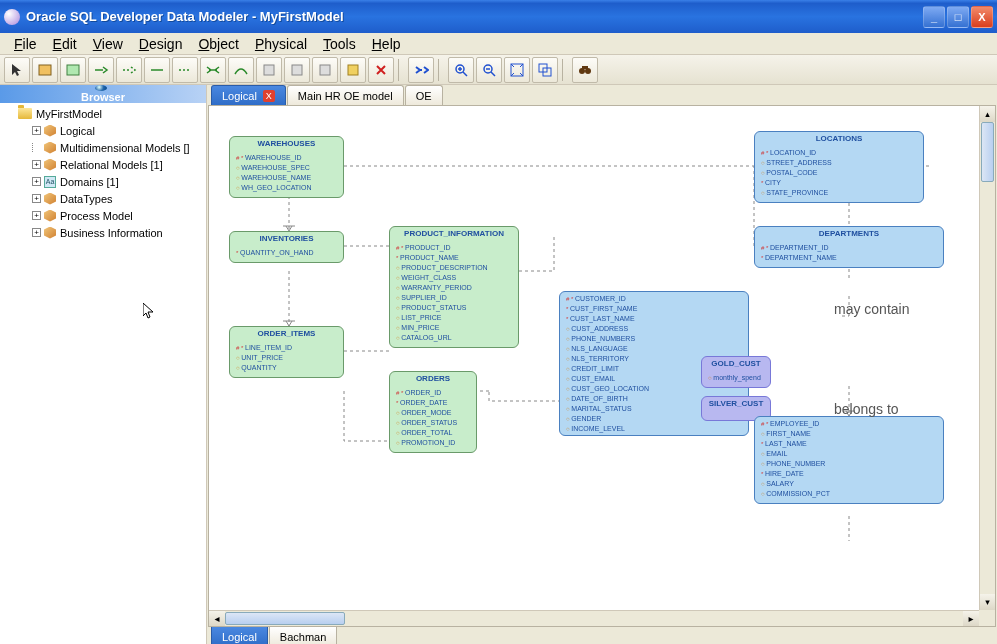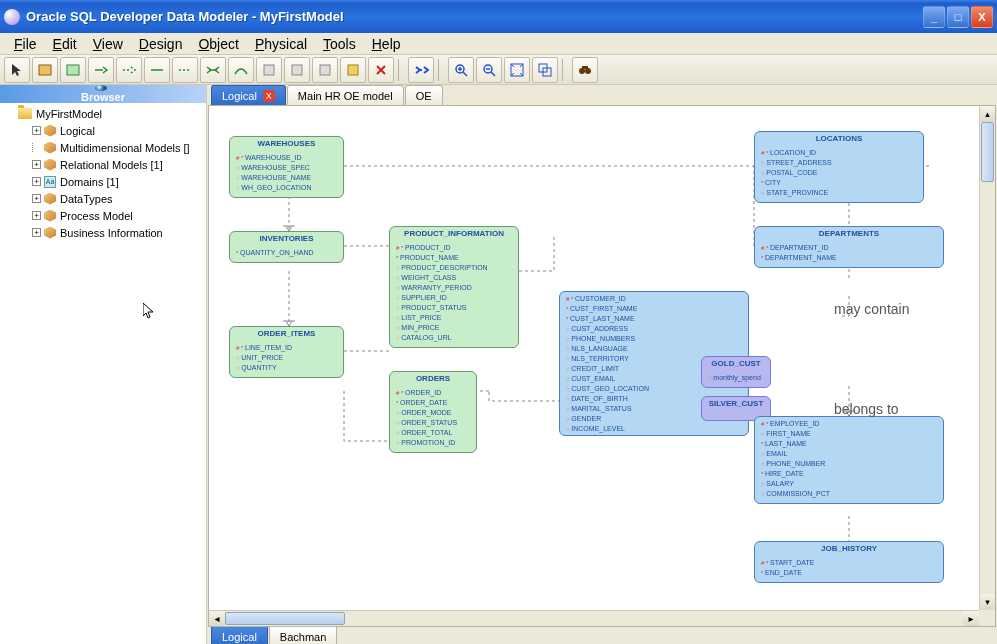--- a/index.html
+++ b/index.html
@@ -392,27 +392,20 @@
               <div class="attr pk">EMPLOYEE_ID</div>
               <div class="attr">FIRST_NAME</div>
               <div class="attr req">LAST_NAME</div>
               <div class="attr">EMAIL</div>
               <div class="attr">PHONE_NUMBER</div>
               <div class="attr req">HIRE_DATE</div>
               <div class="attr">SALARY</div>
               <div class="attr">COMMISSION_PCT</div>
             </div>
           </div>
-        <div class="entity blue" style="left:545px;top:435px;width:190px">
-            <div class="ent-title">JOB_HISTORY</div>
-            <div class="ent-body">
-              <div class="attr pk">START_DATE</div>
-              <div class="attr req">END_DATE</div>
-            </div>
-          </div>
 
         <div class="rel-label" style="left:625px;top:195px">may contain</div>
         <div class="rel-label" style="left:625px;top:295px">belongs to</div>
       </div>
       <div class="vscroll">
           <div class="arr up">▴</div>
           <div class="thumb"></div>
           <div class="arr dn">▾</div>
         </div>
       <div class="hscroll">

